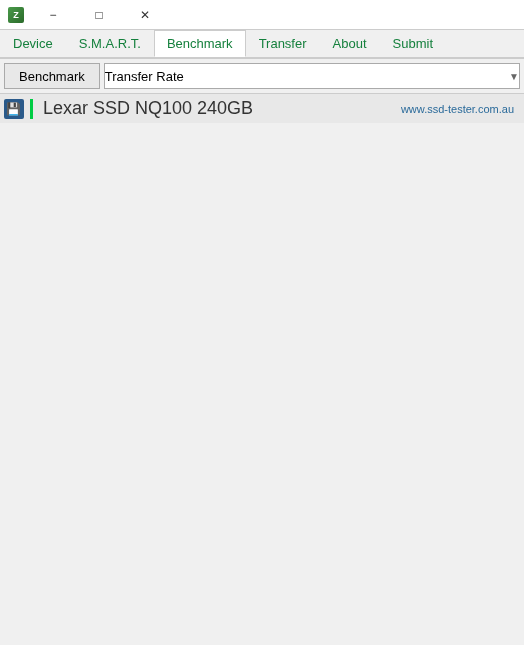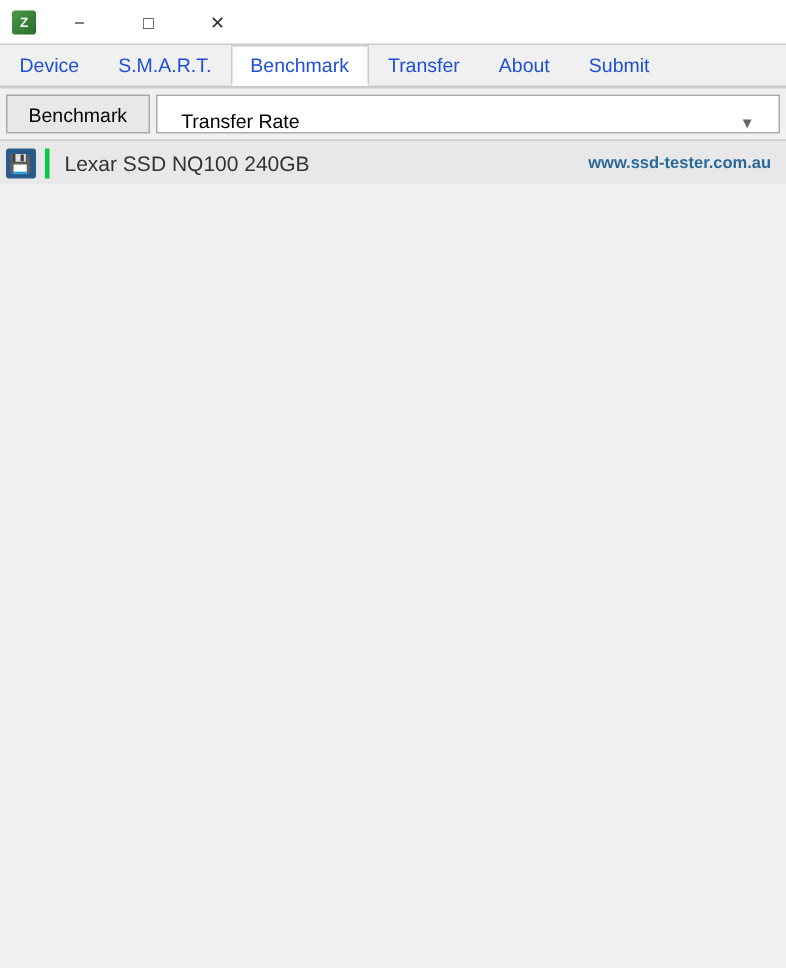--- a/index.html
+++ b/index.html
@@ -64,21 +64,21 @@
       display: flex;
       height: 28px;
       align-items: stretch;
     }
     .menu-item {
       padding: 0 12px;
       display: flex;
       align-items: center;
       cursor: pointer;
       font-size: 13px;
-      color: #1d4ed8;
+      color: #15803d;
       border: 1px solid transparent;
     }
     .menu-item.active {
       background: #fff;
       border-color: #ccc #ccc #fff #ccc;
       position: relative;
       z-index: 2;
     }
 
     .chart-wrapper {
@@ -114,25 +114,25 @@
       cursor: pointer;
       font-size: 13px;
       font-weight: 500;
     }
 
     .dropdown {
       flex: 1;
       height: 26px;
       border: 1px solid #aaa;
       background: white;
-      padding: 0 16px;
-      font-size: 13px;
-      cursor: pointer;
-      display: flex;
-      align-items: flex-end;
+      padding: 0 0;
+      font-size: 13px;
+      cursor: pointer;
+      display: flex;
+      align-items: center;
       justify-content: space-between;
       position: relative;
     }
 
     
     .status-bar {
       background: #e8e8e8;
       border-top: 1px solid #ccc;
       height: 30px;
       display: flex;
@@ -146,29 +146,29 @@
       background: #2a5a8a;
       border-radius: 2px;
       display: flex;
       align-items: center;
       justify-content: center;
       color: white;
       font-size: 10px;
     }
     .status-drive {
       flex: 1;
-      font-size: 14px;
+      font-size: 18px;
       color: #333;
       padding: 0 4px;
     }
     .status-url {
       font-size: 11px;
       color: #2a6a9a;
       padding: 0 6px;
-      font-weight: 700;
+      font-weight: 400;
     }
   </style>
 </head>
 <body>
 
 <div class="title-bar">
   <div class="title-bar-icon">
     <span>Z</span>
   </div>
   <div class="title-bar-controls">

